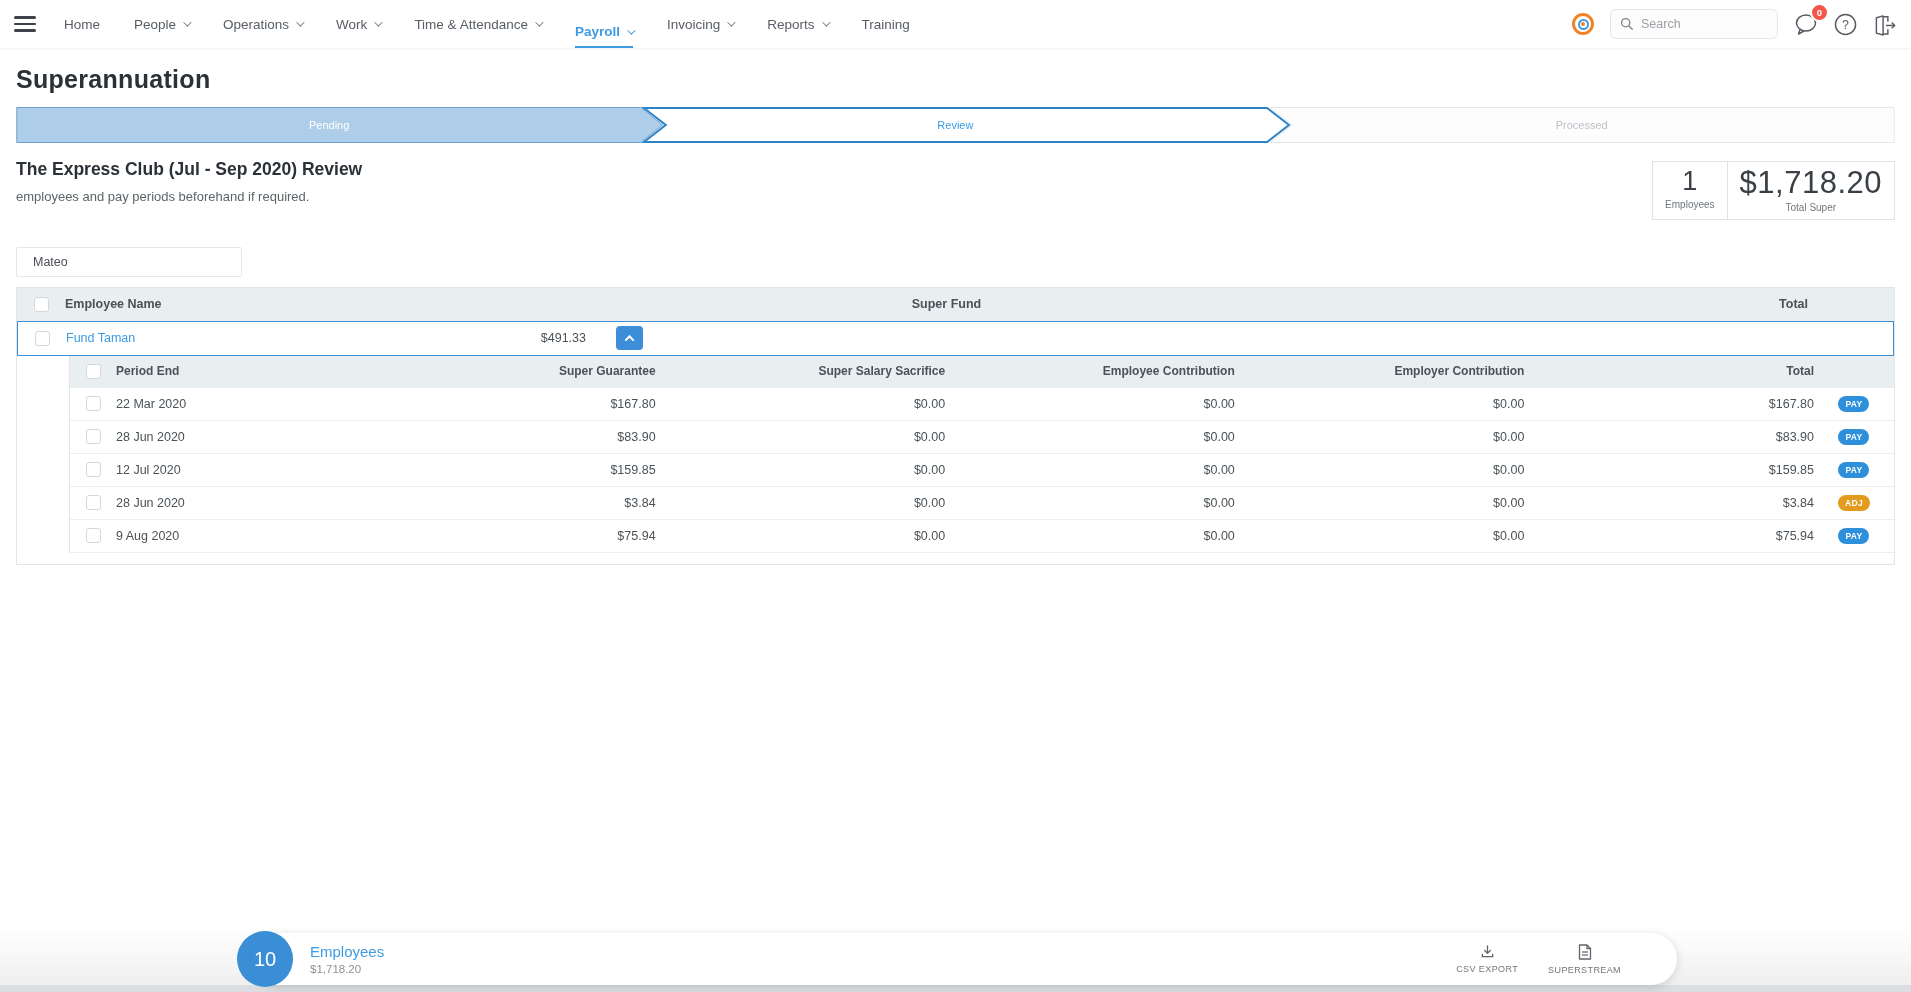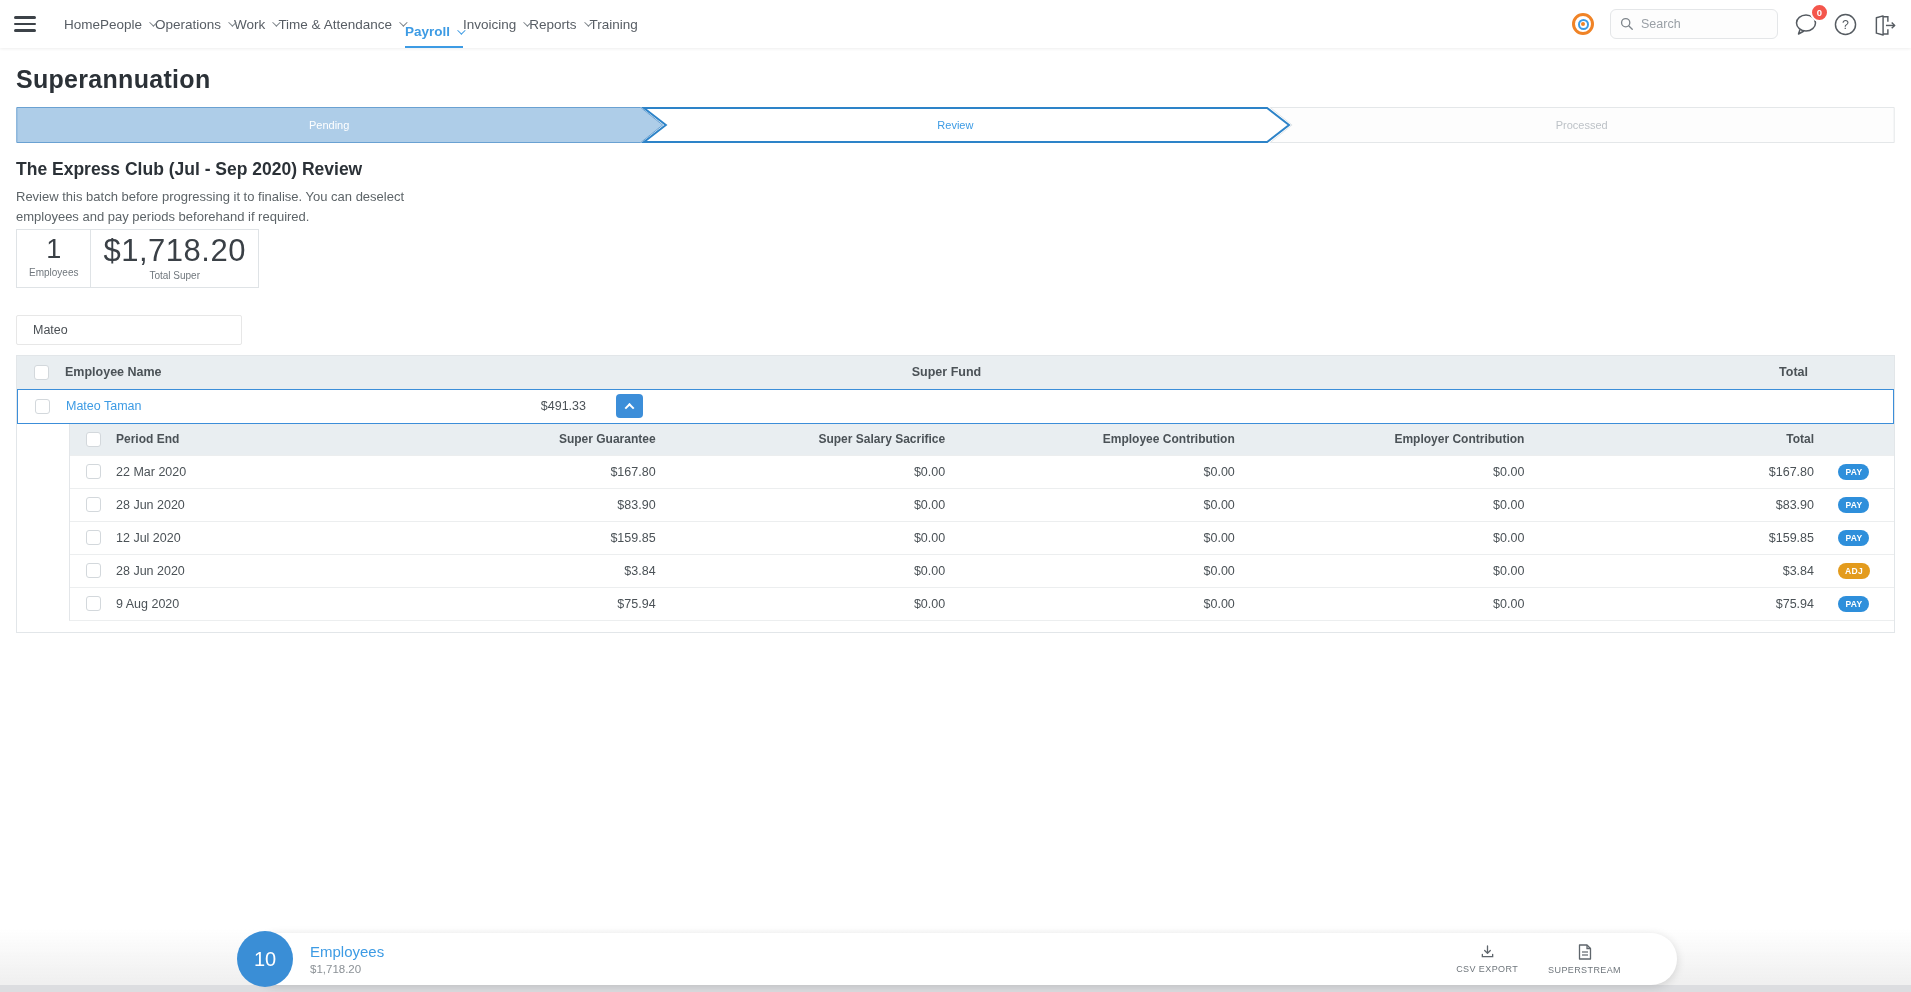--- a/index.html
+++ b/index.html
@@ -4,21 +4,21 @@
 <style>
   * { margin:0; padding:0; box-sizing:border-box; }
   html,body { width:1911px; height:992px; overflow:hidden; background:#fff;
     font-family:"Liberation Sans", sans-serif; color:#4b5257; }
 
   
   .topnav { height:48px; display:flex; align-items:center; padding:0 14px;
     background:#fff; box-shadow:0 1px 3px rgba(0,0,0,.07); position:relative; z-index:5; }
   .hamburger { width:22px; display:flex; flex-direction:column; gap:4px; cursor:pointer; margin-right:28px; }
   .hamburger span { height:2.5px; background:#3c4248; border-radius:2px; }
-  .nav-items { display:flex; align-items:center; }
+  .nav-items { display:flex; align-items:center; gap:34px; }
   .nav-item { display:flex; align-items:center; gap:7px; font-size:13.5px; color:#575d64; cursor:pointer; height:48px; }
   .chev { width:6px; height:6px; border-right:1.5px solid #7a8187; border-bottom:1.5px solid #7a8187;
     transform:rotate(45deg) translateY(-2px); }
   .nav-item.active { color:#3d9be4; font-weight:bold; border-bottom:2px solid #3d9be4; padding-top:17px; }
   .nav-item.active .chev { border-color:#3d9be4; }
   .topnav-right { margin-left:auto; display:flex; align-items:center; gap:16px; }
   .brand-logo { width:22px; height:22px; border:3px solid #f08326; border-radius:50%;
     display:flex; align-items:center; justify-content:center; }
   .brand-logo .inner { width:11px; height:11px; border:2.5px solid #3d9be4; border-radius:50%;
     display:flex; align-items:center; justify-content:center; }
@@ -39,21 +39,21 @@
   
   .stepper { position:relative; height:36px; margin:0 16px; }
   .stepper svg { position:absolute; inset:0; width:100%; height:100%; }
   .step-label { position:absolute; top:0; height:36px; width:33.33%; display:flex; align-items:center;
     justify-content:center; font-size:11px; pointer-events:none; }
   .step-label.l0 { left:0; color:#fff; }
   .step-label.l1 { left:33.33%; color:#3d9be4; }
   .step-label.l2 { left:66.66%; color:#bdc2c7; }
 
   
-  .batch-row { display:flex; justify-content:space-between; align-items:flex-start; padding:0 16px; margin-top:16px;flex-direction:column; }
+  .batch-row { display:flex; justify-content:space-between; align-items:flex-start; padding:0 16px; margin-top:16px; }
   .batch-title { font-size:17.5px; font-weight:bold; color:#2b3137; margin-bottom:7px; }
   .batch-desc { font-size:13px; color:#5d6468; line-height:1.55; }
   .stats { display:flex; margin-top:2px; }
   .stat-box { border:1px solid #dfe3e6; padding:5px 12px 6px; text-align:center; background:#fff; }
   .stat-box + .stat-box { margin-left:-1px; }
   .stat-value-sm { font-size:27px; color:#3a4046; line-height:1.1; }
   .stat-value-lg { font-size:31px; color:#3a4046; line-height:1.05; letter-spacing:.5px; }
   .stat-label { font-size:10px; color:#70777d; margin-top:2px; }
 
   
@@ -199,21 +199,20 @@
   </svg>
   <div class="step-label l0">Pending</div>
   <div class="step-label l1">Review</div>
   <div class="step-label l2">Processed</div>
 </div>
 
 <section class="batch-row">
   <div>
     <h2 class="batch-title">The Express Club (Jul - Sep 2020) Review</h2>
     <div class="batch-desc">
-      <div>Review this batch before progressing it to finalise. You can deselect</div>
       <div>employees and pay periods beforehand if required.</div>
     </div>
   </div>
   <div class="stats">
     <div class="stat-box">
       <div class="stat-value-sm">1</div>
       <div class="stat-label">Employees</div>
     </div>
     <div class="stat-box">
       <div class="stat-value-lg">$1,718.20</div>
@@ -232,21 +231,21 @@
     <div class="c-name">Employee Name</div>
     <div class="c-fund">Super Fund</div>
     <div class="c-total">Total</div>
     <div class="c-btn"></div>
   </div>
 
   <div class="emp-row">
     <div class="c-check">
         <span class="checkbox"></span>
       </div>
-    <div class="c-name emp-name">Mateo Taman</div>
+    <div class="c-name emp-name">Fund Taman</div>
     <div class="c-total">$491.33</div>
     <div class="c-btn">
       <button class="expand-btn">
           <span class="chev-up"></span>
         </button>
     </div>
   </div>
 
   <div class="detail-panel">
     <div class="d-table">

